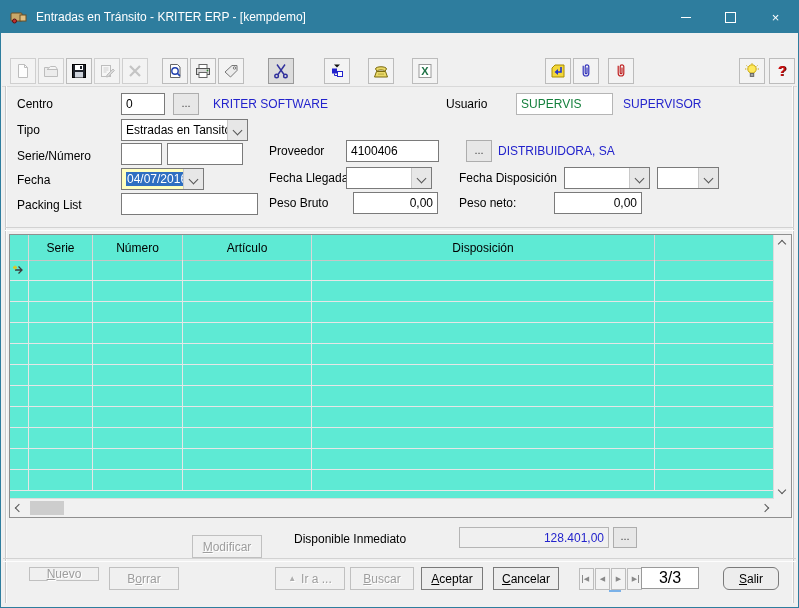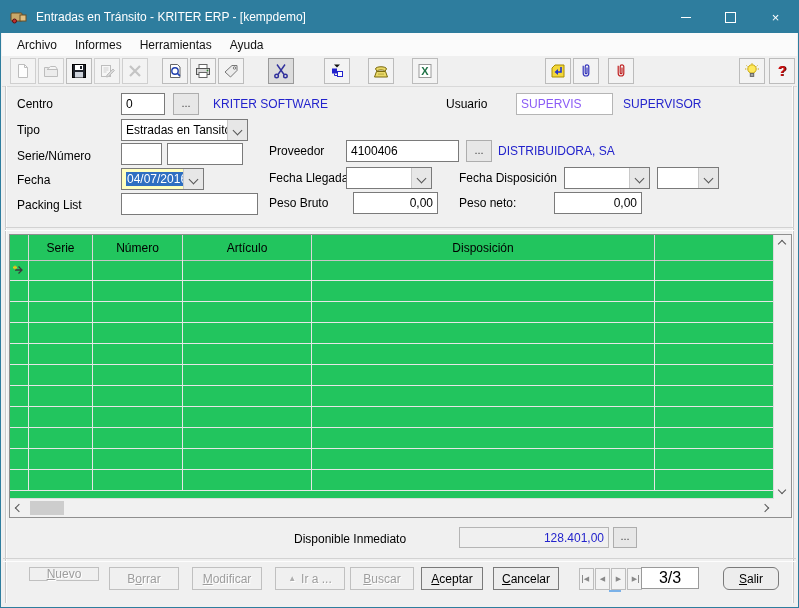--- a/index.html
+++ b/index.html
@@ -21,36 +21,36 @@
   .tb-btn.disabled{border-color:#cfcfcf;}
   .tb-btn.pressed{background:#dcdcdc;border-color:#9a9a9a;}
   .tb-ico{width:16px;height:16px;display:block;}
   .tb-ico svg{width:16px;height:16px;display:block;}
   .tb-gap{flex:0 0 auto;display:block;height:1px;}
   .tb-spacer{flex:1 1 auto;}
   
   .lbl{position:absolute;font-size:12px;color:#000;white-space:nowrap;}
   .bluelbl{position:absolute;font-size:12px;color:#2323cc;white-space:nowrap;}
   .field{position:absolute;background:#fff;border:1px solid #7a7a7a;box-sizing:border-box;font-size:12px;color:#000;padding:3px 4px 0 4px;white-space:nowrap;overflow:hidden;}
-  .field.disabled{color:#8b5cf6;border-color:#b5b5b5;}
+  .field.disabled{color:#15803d;border-color:#b5b5b5;}
   .field.num{text-align:right;}
   .browse-btn{position:absolute;background:#e7e7e7;border:1px solid #adadad;box-sizing:border-box;font-size:11px;color:#444;text-align:center;line-height:14px;}
   .combo{position:absolute;background:#fff;border:1px solid #7a7a7a;box-sizing:border-box;font-size:12px;padding:3px 22px 0 4px;white-space:nowrap;}
   .combo .drop{position:absolute;right:0;top:0;bottom:0;width:19px;background:#e7e7e7;border-left:1px solid #c9c9c9;}
   .chev{position:absolute;left:6px;top:7px;width:6px;height:6px;border-right:1px solid #565656;border-bottom:1px solid #565656;transform:rotate(45deg);}
   .fecha{background:#ffffbf;}
   .sel-text{background:#2f6fc1;color:#fff;padding:0 1px;}
   .sep{position:absolute;left:4px;right:4px;height:2px;border-top:1px solid #d2d2d2;border-bottom:1px solid #fdfdfd;}
   .btn{position:absolute;background:#ededed;border:1px solid #7a7a7a;box-sizing:border-box;font-size:12px;color:#000;text-align:center;display:flex;align-items:center;justify-content:center;}
   .btn.disabled{border-color:#c0c0c0;color:#9d9d9d;text-shadow:1px 1px 0 #ffffff;background:#f0f0f0;}
   .btn u{text-decoration:underline;}
   .arrow-ico::before{content:"\2192";margin-right:4px;font-size:12px;}
   .tri-up{font-size:8px;color:#aeaeae;margin-right:5px;text-shadow:1px 1px 0 #fff;}
   
-  .grid{position:absolute;left:8px;top:233px;width:783px;height:284px;background:#22c55e;border:1px solid #8f8f8f;box-sizing:border-box;}
+  .grid{position:absolute;left:8px;top:233px;width:783px;height:284px;background:#5eead4;border:1px solid #8f8f8f;box-sizing:border-box;}
   .grid-head{position:absolute;left:0;top:0;right:17px;height:25px;display:flex;border-bottom:1px solid #c6c6c6;}
   .gh-cell{border-right:1px solid #d8d8d8;font-size:12px;display:flex;align-items:center;justify-content:center;box-sizing:border-box;color:#000;}
   .grid-body{position:absolute;left:0;top:25px;right:17px;bottom:18px;overflow:hidden;}
   .g-row{display:flex;height:21px;}
   .g-cell{border-right:1px solid #e6e6e6;border-bottom:1px solid #e6e6e6;box-sizing:border-box;display:flex;align-items:center;justify-content:center;}
   .vscroll{position:absolute;right:0;top:0;bottom:18px;width:17px;background:#f1f1f1;border-left:1px solid #dcdcdc;}
   .hscroll{position:absolute;left:0;right:17px;bottom:0;height:18px;background:#f1f1f1;border-top:1px solid #dcdcdc;}
   .sb-arrow{position:absolute;width:15px;height:15px;display:flex;align-items:center;justify-content:center;}
   .sb-chev{width:5px;height:5px;border-right:1px solid #555;border-bottom:1px solid #555;display:block;}
   .sb-chev.up{transform:rotate(-135deg);margin-top:3px;}
@@ -90,26 +90,20 @@
         </span>
       <span class="winbtn">
           <span class="maxi"></span>
         </span>
       <span class="winbtn">
           <span>×</span>
         </span>
     </span>
   </div>
 
-  <div class="menubar" id="menubar">
-      <span class="menu-item">Archivo</span>
-      <span class="menu-item">Informes</span>
-      <span class="menu-item">Herramientas</span>
-      <span class="menu-item">Ayuda</span>
-    </div>
 
   <div class="toolbar" id="toolbar">
       <div class="tb-btn disabled">
         <span class="tb-ico">
           <svg viewBox="0 0 16 16">
             <path d="M3.5 1.5h6l3 3v10h-9z" fill="#fdfdfd" stroke="#bdbdbd"></path>
             <path d="M9.5 1.5v3h3" fill="none" stroke="#bdbdbd"></path>
           </svg>
         </span>
       </div>
@@ -284,21 +278,21 @@
     <span class="drop">
         <span class="chev"></span>
       </span>
   </div>
 
   <span class="lbl" style="left:16px;top:148px;">Serie/Número</span>
   <div class="field" style="left:120px;top:142px;width:41px;height:22px;"></div>
   <div class="field" style="left:166px;top:142px;width:76px;height:22px;"></div>
 
   <span class="lbl" style="left:268px;top:143px;">Proveedor</span>
-  <div class="field" style="left:345px;top:139px;width:113px;height:22px;">4100406</div>
+  <div class="field" style="left:345px;top:139px;width:93px;height:22px;">4100406</div>
   <div class="browse-btn" style="left:465px;top:139px;width:26px;height:22px;line-height:18px;">...</div>
   <span class="bluelbl" style="left:497px;top:143px;">DISTRIBUIDORA, SA</span>
 
   <span class="lbl" style="left:16px;top:172px;">Fecha</span>
   <div class="combo fecha" style="left:120px;top:167px;width:83px;height:22px;">
     <span class="sel-text">04/07/2016</span>
     <span class="drop">
         <span class="chev"></span>
       </span>
   </div>
@@ -466,21 +460,21 @@
 
   <div class="footline"></div>
 
   <div id="footerbtns">
       <div class="btn disabled" style="left: 28px; top: 566px; width: 70px; height: 14px;">
         <span><u>N</u>uevo</span>
       </div>
       <div class="btn disabled" style="left: 108px; top: 566px; width: 70px; height: 23px;">
         <span>B<u>o</u>rrar</span>
       </div>
-      <div class="btn disabled" style="left: 191px; top: 566px; width: 70px; height: 23px;">
+      <div class="btn disabled" style="left: 191px; top: 534px; width: 70px; height: 23px;">
         <span><u>M</u>odificar</span>
       </div>
       <div class="btn disabled" style="left: 274px; top: 566px; width: 70px; height: 23px;">
         <span class="tri-up">▲</span>
         <span>Ir a ...</span>
       </div>
       <div class="btn disabled" style="left: 349px; top: 566px; width: 64px; height: 23px;">
         <span><u>B</u>uscar</span>
       </div>
       <div class="btn" style="left: 420px; top: 566px; width: 62px; height: 23px;">

